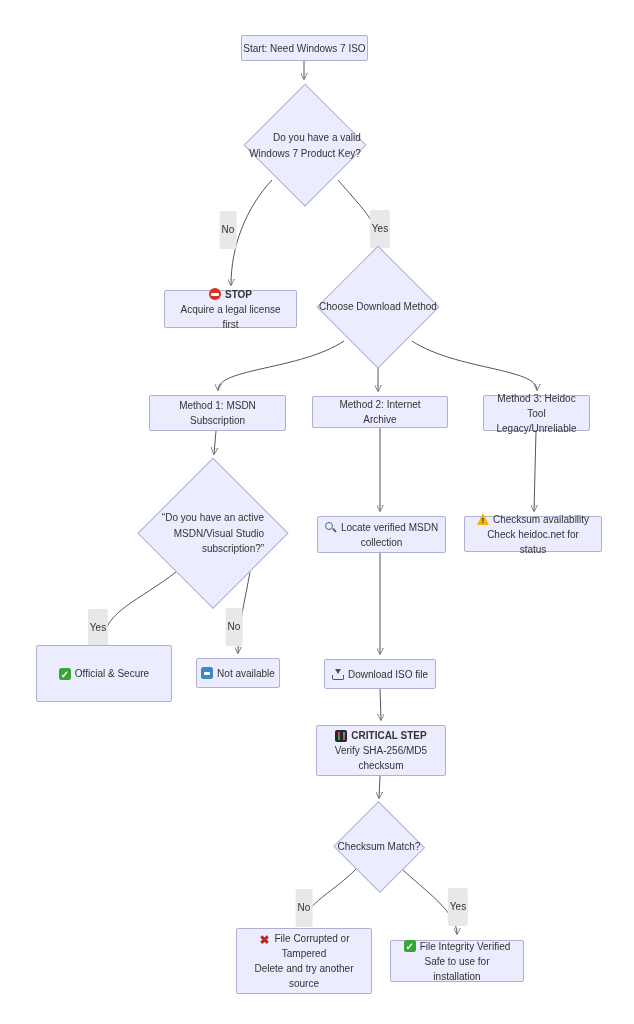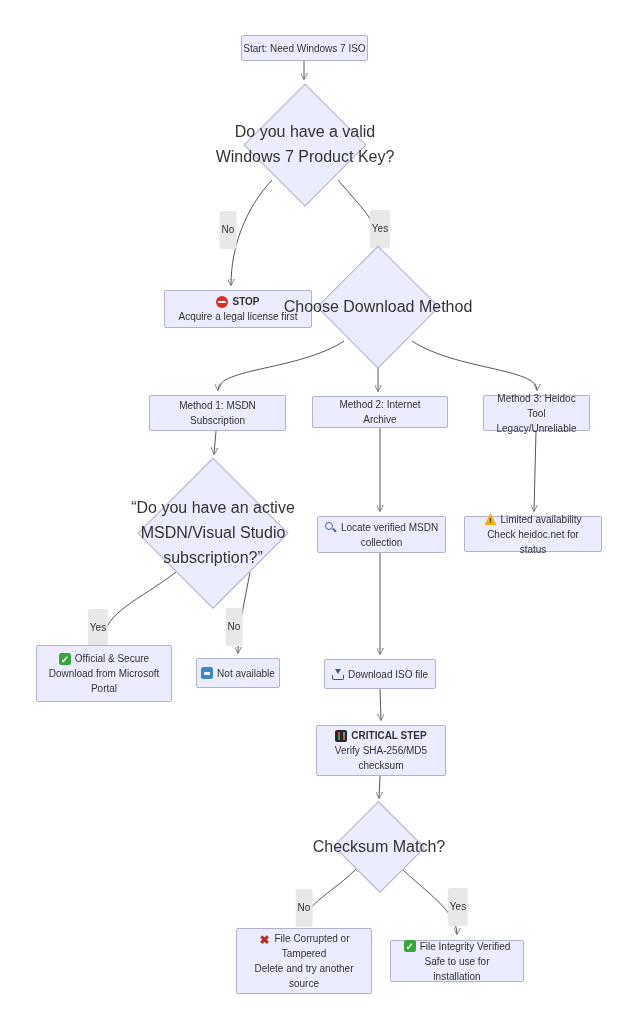--- a/index.html
+++ b/index.html
@@ -23,21 +23,21 @@
 
   
   .diamond { position:absolute; }
   .diamond-shape {
     position:absolute; left:50%; top:50%; width:70.7%; height:70.7%;
     transform:translate(-50%,-50%) rotate(45deg);
     background:#ececff; border:1px solid #b0b0d2;
   }
   .diamond-label {
     position:absolute; left:50%; top:50%; transform:translate(-50%,-50%);
-    font-size:16px; line-height:1.55; text-align:center; white-space:pre;
+    font-size:10px; line-height:1.55; text-align:right; white-space:pre;
   }
 
   
   .edge-label {
     position:absolute; transform:translate(-50%,-50%);
     background:#e8e8e8; padding:12px 2px; border-radius:2px;
     font-size:10px; line-height:1.4; color:#333;
   }
 
   
@@ -93,21 +93,21 @@
   <span class="edge-label" style="left:380px; top:229px;">Yes</span>
   <span class="edge-label" style="left:98px; top:628px;">Yes</span>
   <span class="edge-label" style="left:234px; top:627px;">No</span>
   <span class="edge-label" style="left:304px; top:908px;">No</span>
   <span class="edge-label" style="left:458px; top:907px;">Yes</span>
 
   <div class="node" style="left:241px; top:35px; width:127px; height:26px;">
     <div class="line1">Start: Need Windows 7 ISO</div>
   </div>
 
-  <div class="node" style="left:164px; top:290px; width:148px; height:38px;">
+  <div class="node" style="left:164px; top:290px; width:133px; height:38px;">
     <div class="line1 bold"><span class="icon no-entry"></span><span>STOP</span></div>
     <div class="rest">Acquire a legal license first</div>
   </div>
 
   <div class="node" style="left:149px; top:395px; width:137px; height:36px;">
     <div class="rest">Method 1: MSDN
 Subscription</div>
   </div>
 
   <div class="node" style="left:312px; top:396px; width:136px; height:32px;">
@@ -118,28 +118,26 @@
     <div class="rest">Method 3: Heidoc Tool
 Legacy/Unreliable</div>
   </div>
 
   <div class="node" style="left:317px; top:516px; width:129px; height:37px;">
     <div class="line1"><span class="icon magnifier"></span><span>Locate verified MSDN</span></div>
     <div class="rest">collection</div>
   </div>
 
   <div class="node" style="left:464px; top:516px; width:138px; height:36px;">
-    <div class="line1"><span class="icon warning"></span><span>Limited availability</span></div>
+    <div class="line1"><span class="icon warning"></span><span>Checksum availability</span></div>
     <div class="rest">Check heidoc.net for status</div>
   </div>
 
   <div class="node" style="left:36px; top:645px; width:136px; height:57px;">
     <div class="line1"><span class="icon check"></span><span>Official &amp; Secure</span></div>
-    <div class="rest">Download from Microsoft
-Portal</div>
   </div>
 
   <div class="node" style="left:196px; top:658px; width:84px; height:30px;">
     <div class="line1"><span class="icon blue-square"></span><span>Not available</span></div>
   </div>
 
   <div class="node" style="left:324px; top:659px; width:112px; height:30px;">
     <div class="line1"><span class="icon tray"></span><span>Download ISO file</span></div>
   </div>
 

